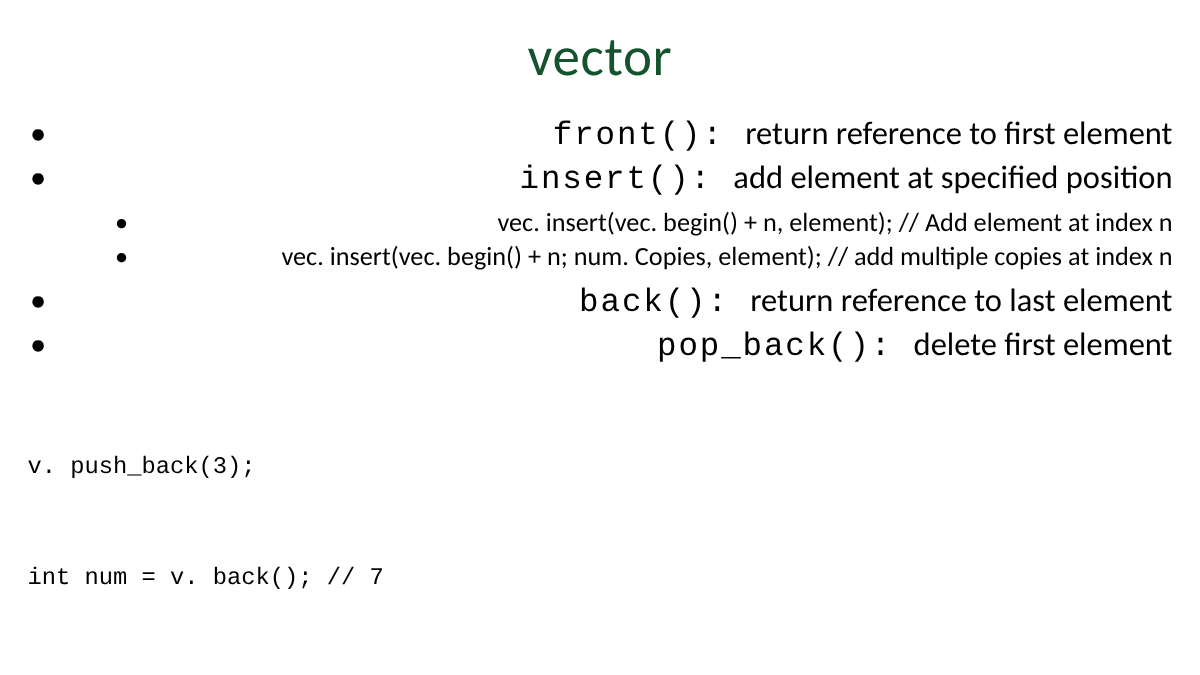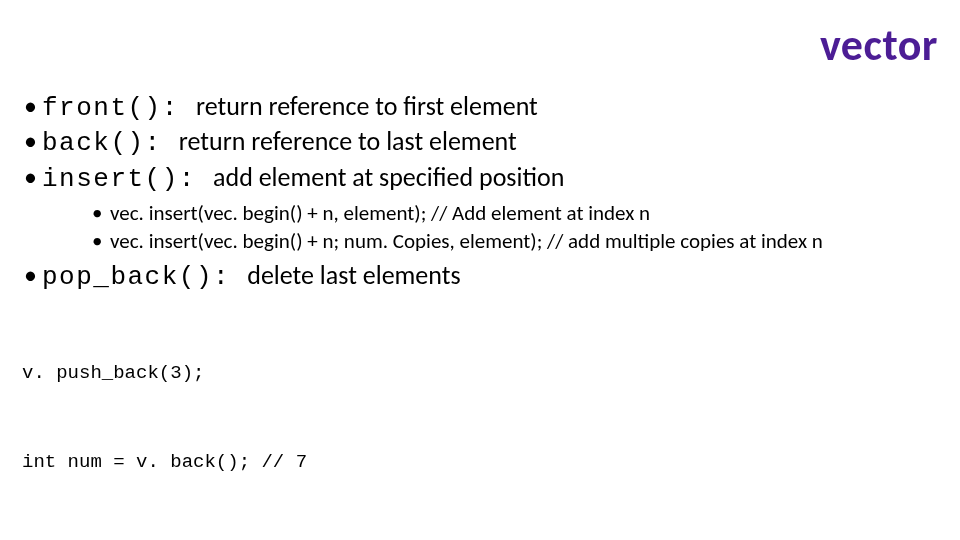--- a/index.html
+++ b/index.html
@@ -12,38 +12,39 @@
     color: #000;
   }
   .slide {
     position: relative;
     width: 960px;
     height: 540px;
     box-sizing: border-box;
     padding: 18px 22px 0 22px;
   }
   .title {
-    text-align: right;
+    text-align: center;
     font-size: 44px;
-    font-weight: 700;
-    color: #4c1d95;
+    font-weight: 400;
+    color: #14532d;
     margin: 0 0 18px 0;
     letter-spacing: 0.5px;
   }
   ul.top {
     list-style: none;
     margin: 0;
     padding: 0;
   }
   ul.top > li {
     position: relative;
     padding-left: 20px;
     font-size: 26px;
     line-height: 1.28;
     margin: 0;
+    text-align: right;
   }
   ul.top > li::before {
     content: "•";
     position: absolute;
     left: 2px;
     top: 0;
   }
   ul.sub {
     list-style: none;
     margin: 4px 0 4px 0;
@@ -81,36 +82,36 @@
   <h1 class="title">vector</h1>
 
   <ul class="top">
 
     <li>
       <span class="mono">front(): </span>
       <span>return reference to first element</span>
     </li>
 
     <li>
-      <span class="mono">back(): </span>
-      <span>return reference to last element</span>
-    </li>
-
-    <li>
       <span class="mono">insert(): </span>
       <span>add element at specified position</span>
       <ul class="sub">
         <li>vec. insert(vec. begin() + n, element); // Add element at index n</li>
         <li>vec. insert(vec. begin() + n; num. Copies, element); // add multiple copies at index n</li>
       </ul>
     </li>
 
     <li>
+      <span class="mono">back(): </span>
+      <span>return reference to last element</span>
+    </li>
+
+    <li>
       <span class="mono">pop_back(): </span>
-      <span>delete last elements</span>
+      <span>delete first element</span>
     </li>
 
   </ul>
 
   <div class="codeblock">
     <div>v. push_back(3);</div>
     <div>int num = v. back(); // 7</div>
     
     
   </div>

